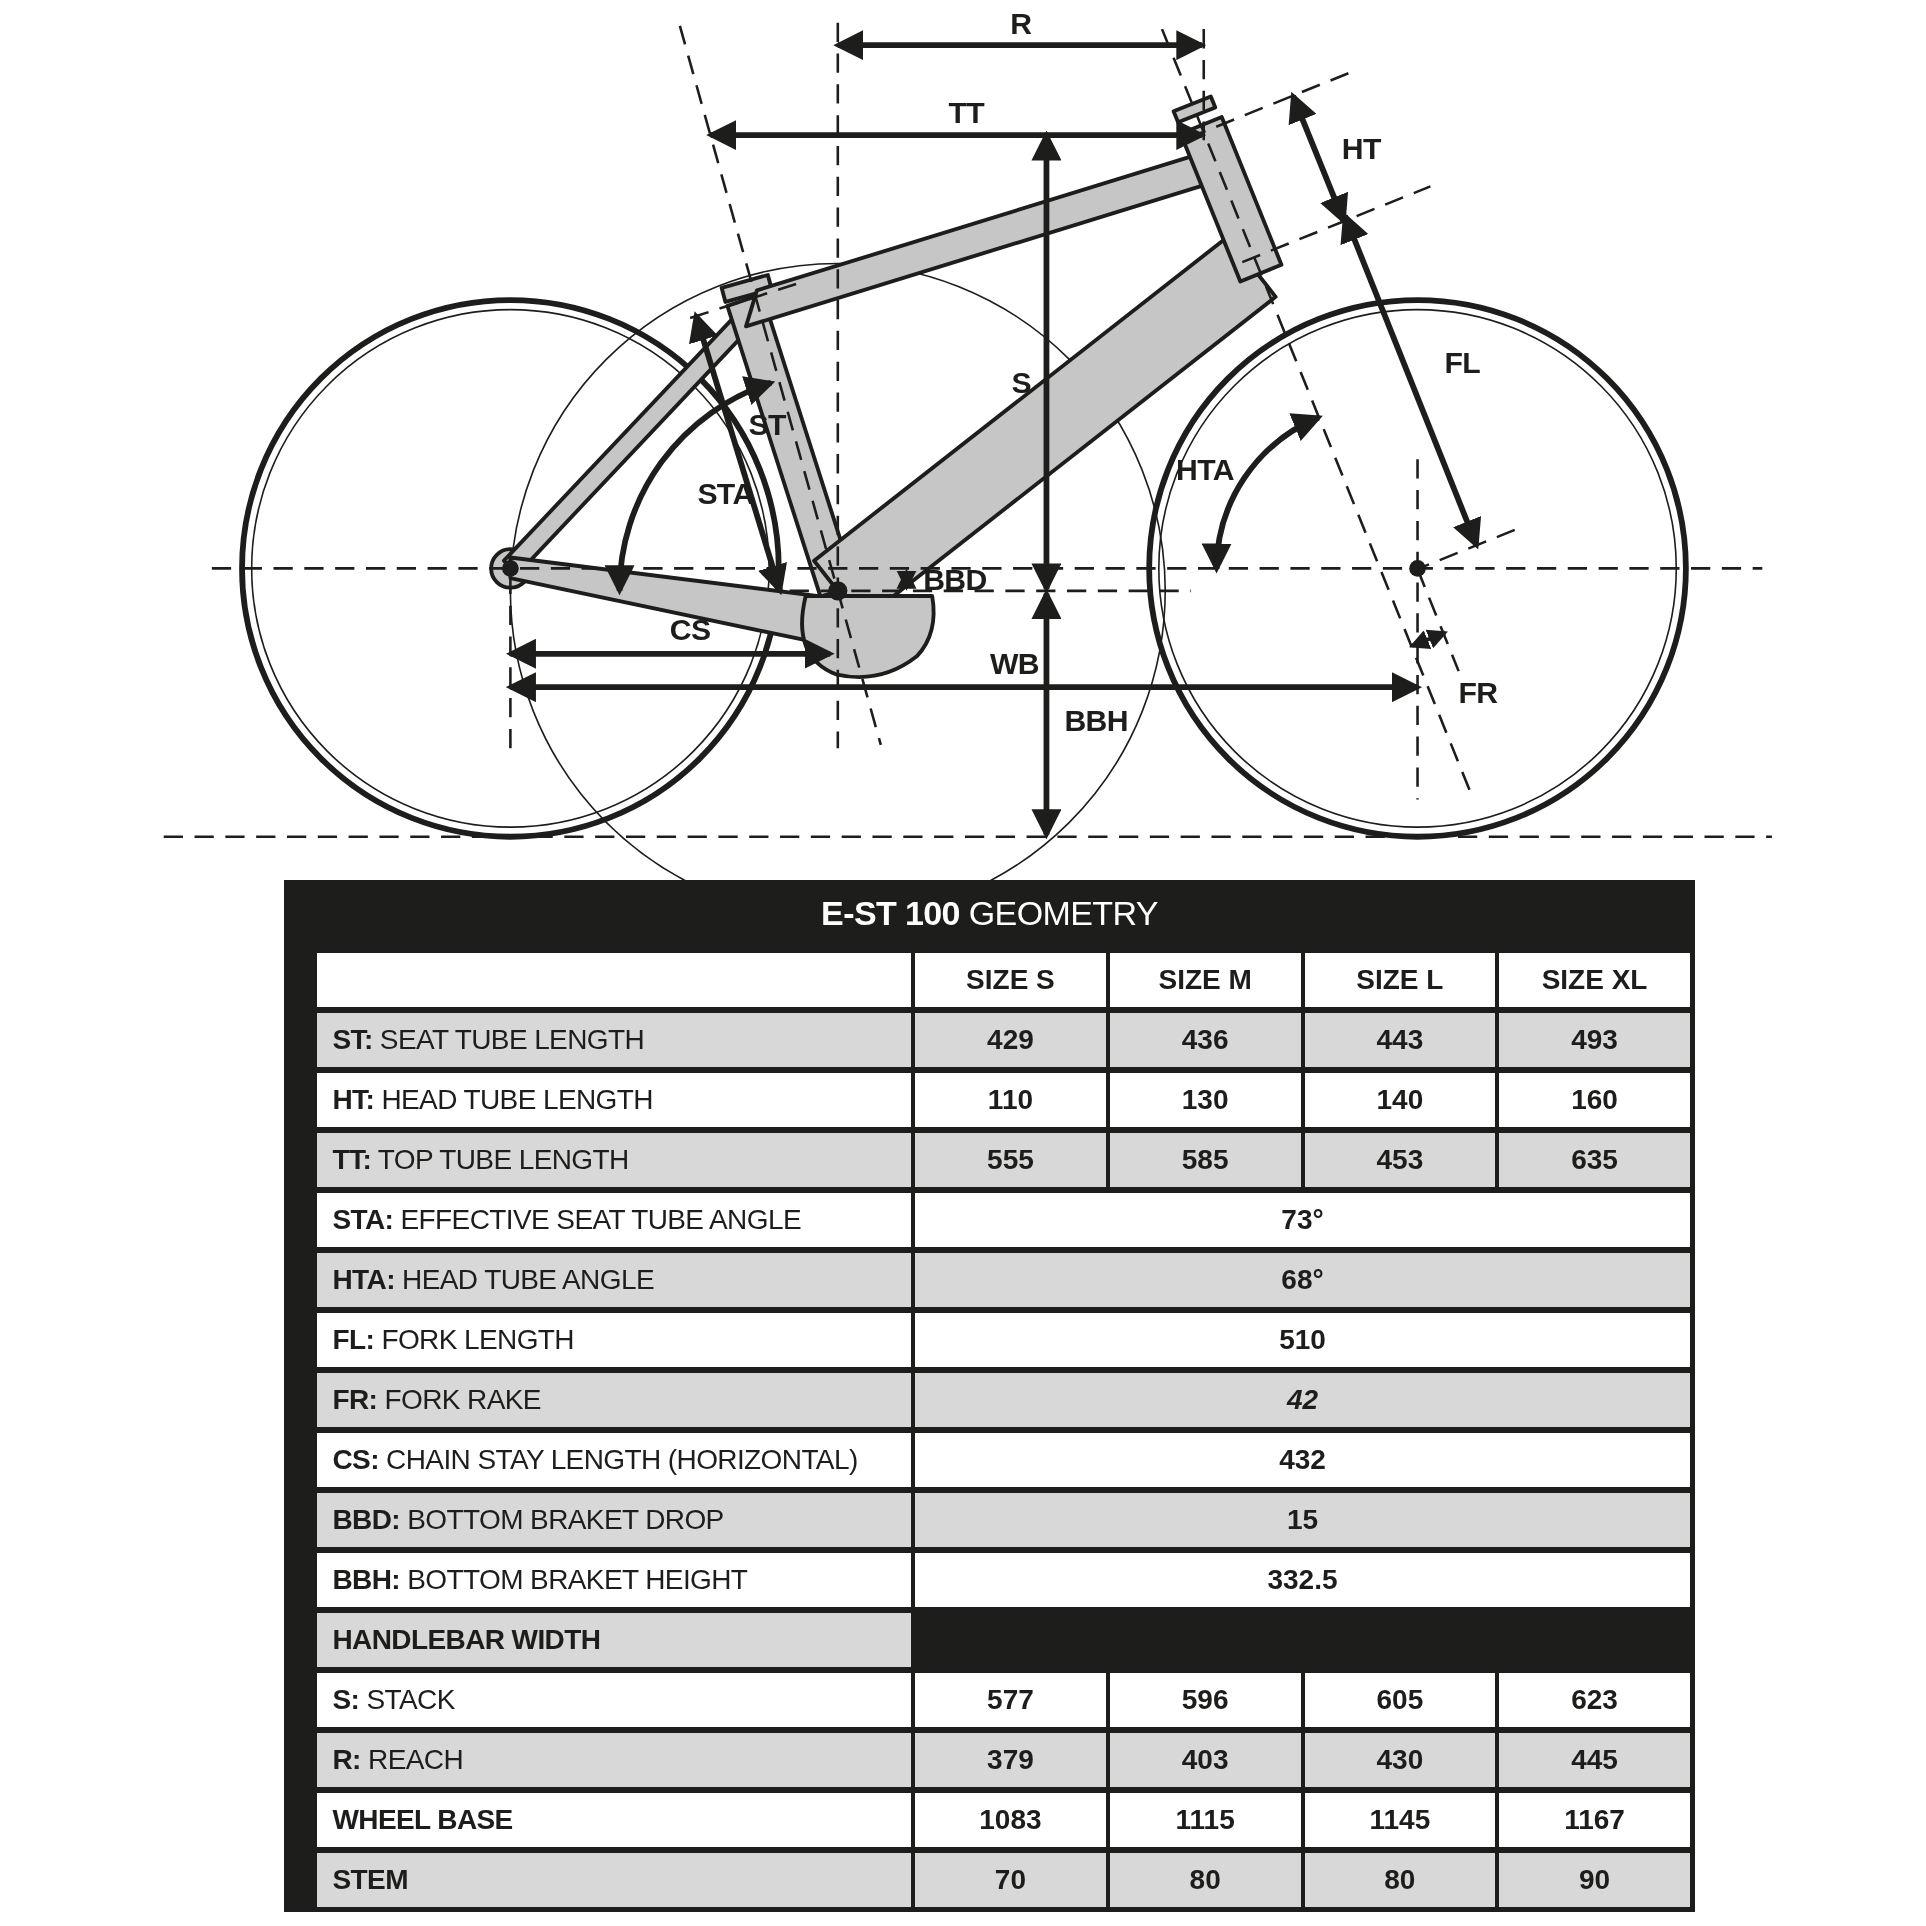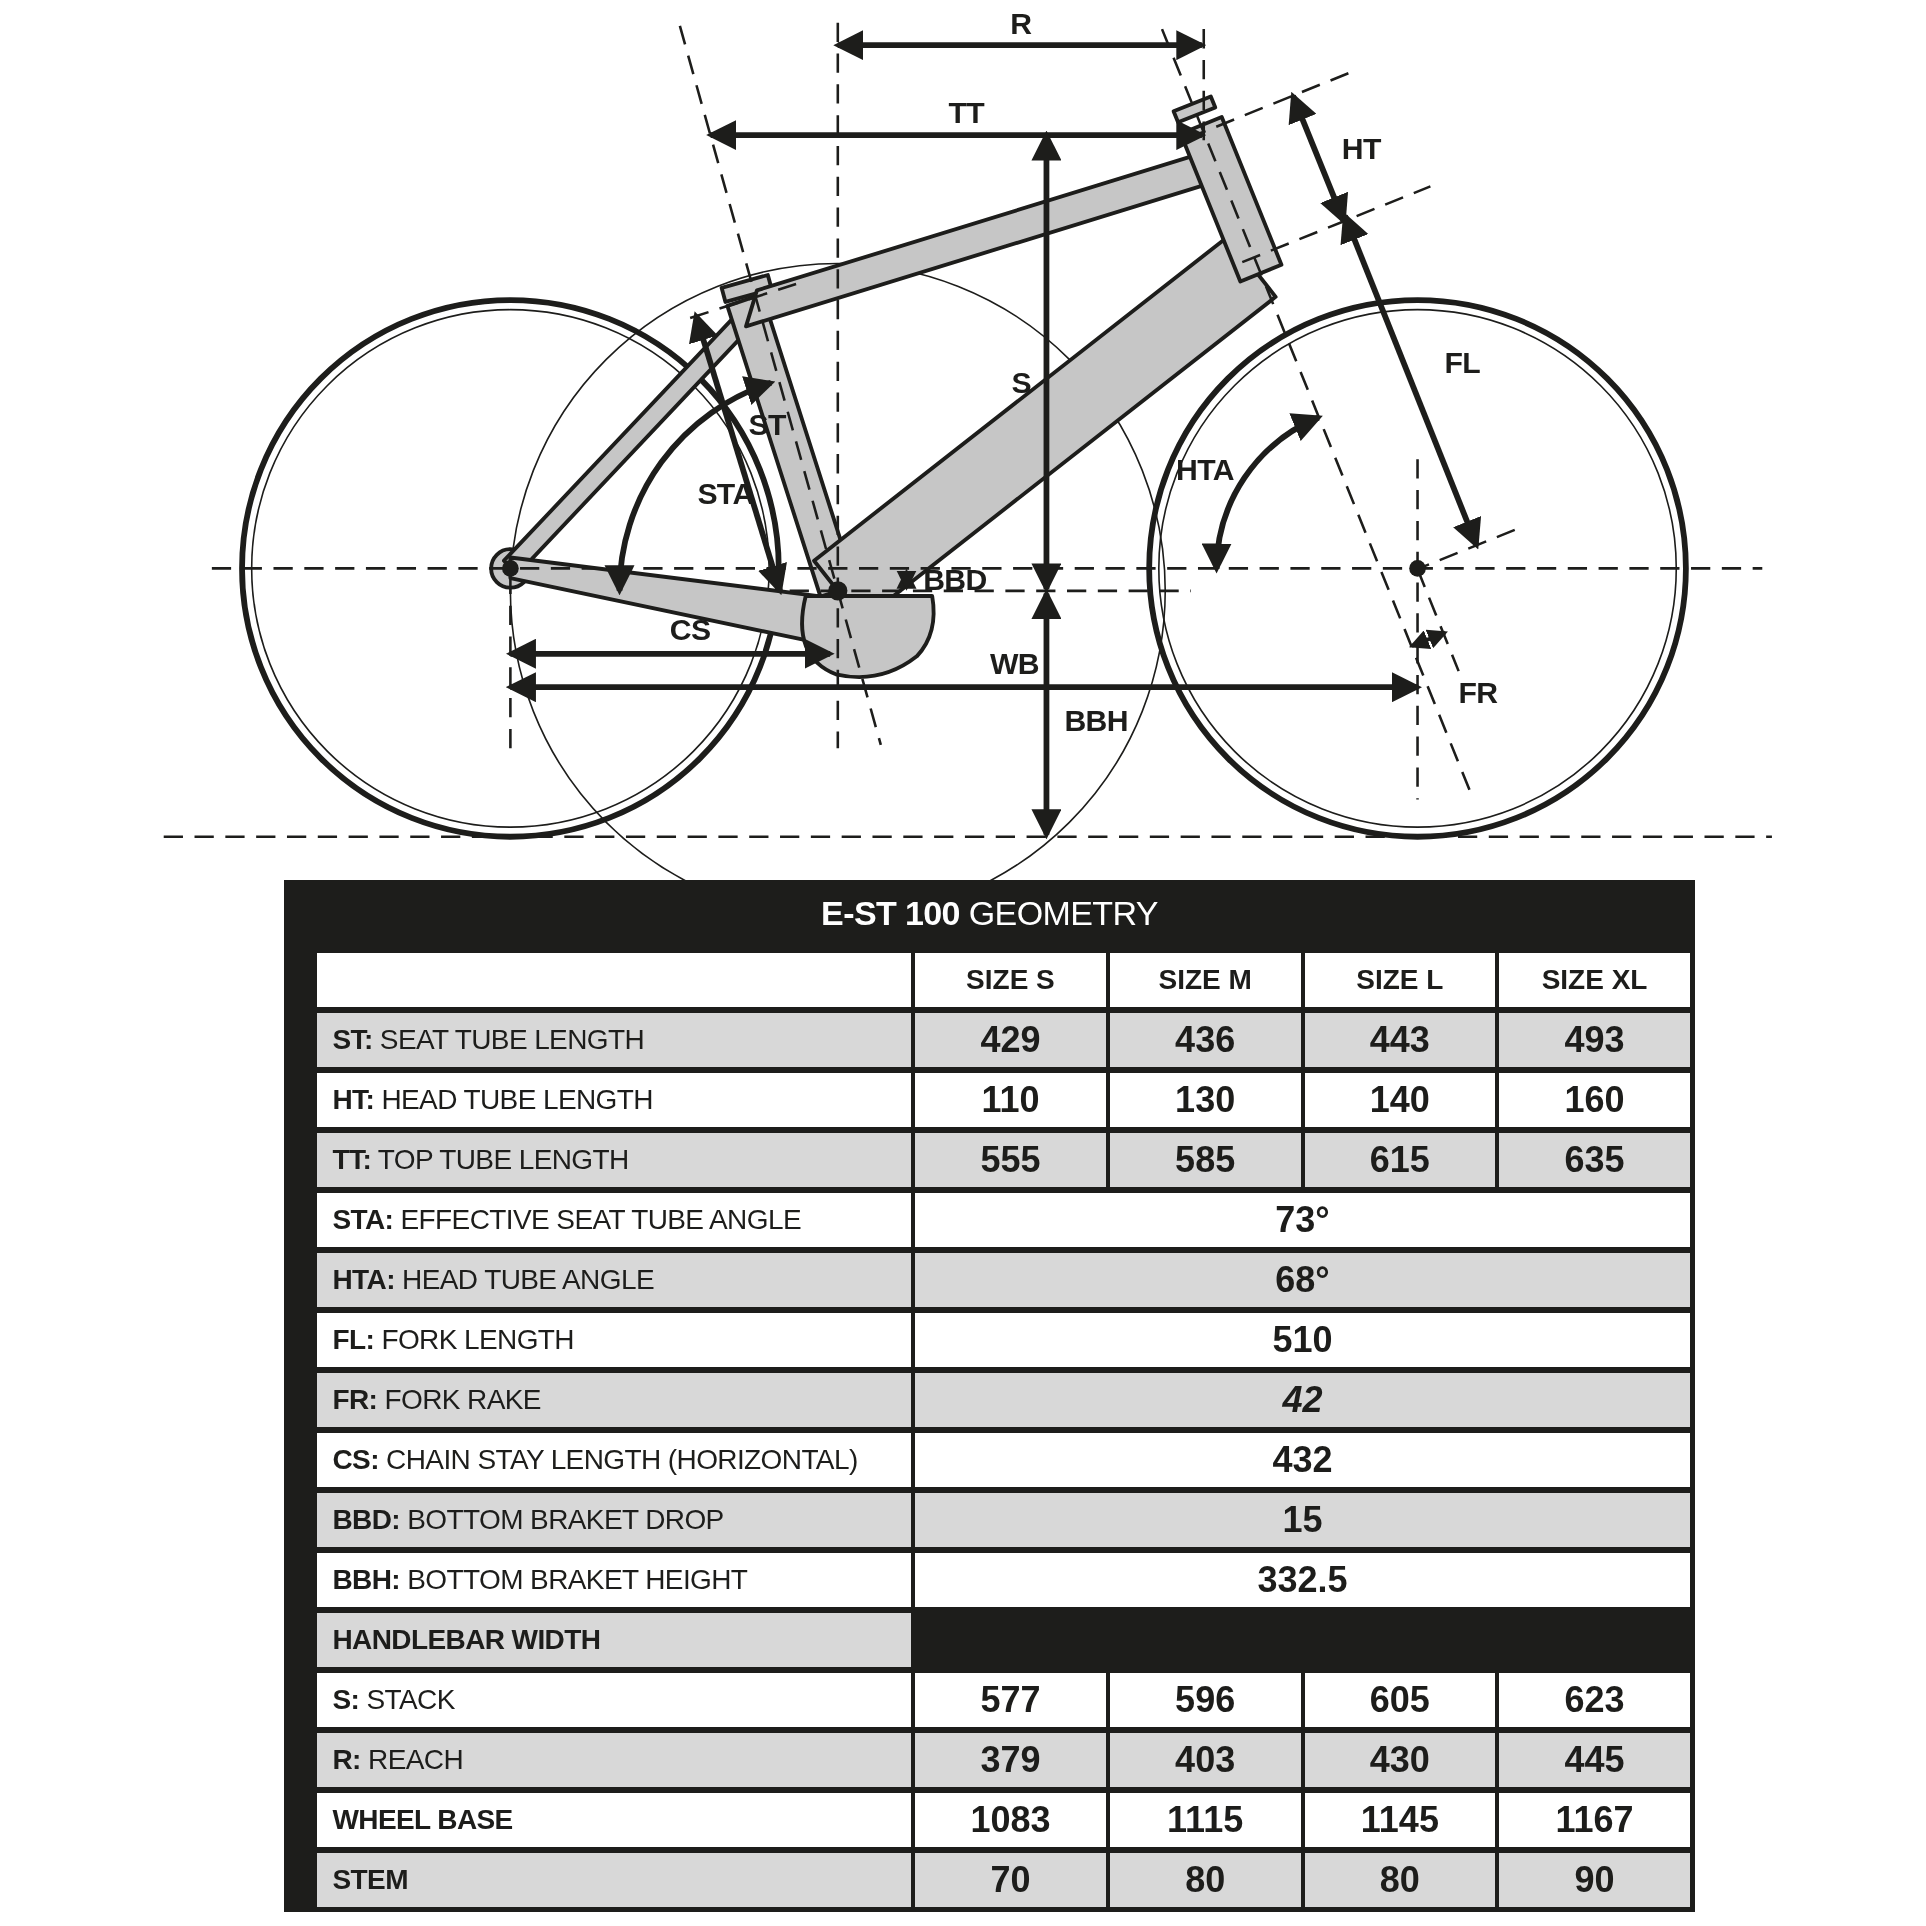--- a/index.html
+++ b/index.html
@@ -12,21 +12,21 @@
   .geo-table{position:absolute;left:284px;top:880px;width:1411px;background:#1d1d1b;
              padding:0 5.1px 5.1px 5.1px;box-sizing:border-box;}
   .t-title{height:67px;display:flex;align-items:center;justify-content:center;color:#fff;
            font-size:34px;letter-spacing:-0.6px;white-space:pre;}
   .t-title .b{font-weight:bold;}
   .t-title .r{font-weight:normal;}
   .row{display:flex;height:54px;border-top:6.4px solid #1d1d1b;padding-left:28px;}
   .cell{background:#fff;display:flex;align-items:center;box-sizing:border-box;overflow:hidden;}
   .lab{width:594px;padding-left:15.4px;font-size:28px;letter-spacing:-0.6px;white-space:pre;}
   .lab .pfx{font-weight:bold;}
-  .val{flex:1;justify-content:center;border-left:4.5px solid #1d1d1b;font-weight:bold;font-size:36px;}
+  .val{flex:1;justify-content:center;border-left:4.5px solid #1d1d1b;font-weight:bold;font-size:28px;}
   .hdr{font-weight:bold;font-size:28px;}
   .shade .cell, .cell.shade{background:#d8d8d8;}
 </style>
 </head>
 <body>
 
 <div class="page">
 
   <div class="diagram">
   <svg width="1926" height="880" viewBox="0 0 3000 1370">
@@ -138,21 +138,21 @@
       <div class="cell val">110</div>
       <div class="cell val">130</div>
       <div class="cell val">140</div>
       <div class="cell val">160</div>
     </div>
 
     <div class="row shade">
       <div class="cell lab"><span class="pfx">TT:</span><span> TOP TUBE LENGTH</span></div>
       <div class="cell val">555</div>
       <div class="cell val">585</div>
-      <div class="cell val">615</div>
+      <div class="cell val">453</div>
       <div class="cell val">635</div>
     </div>
 
     <div class="row">
       <div class="cell lab"><span class="pfx">STA:</span><span> EFFECTIVE SEAT TUBE ANGLE</span></div>
       <div class="cell val" style="flex:4;">73°</div>
     </div>
 
     <div class="row shade">
       <div class="cell lab"><span class="pfx">HTA:</span><span> HEAD TUBE ANGLE</span></div>

